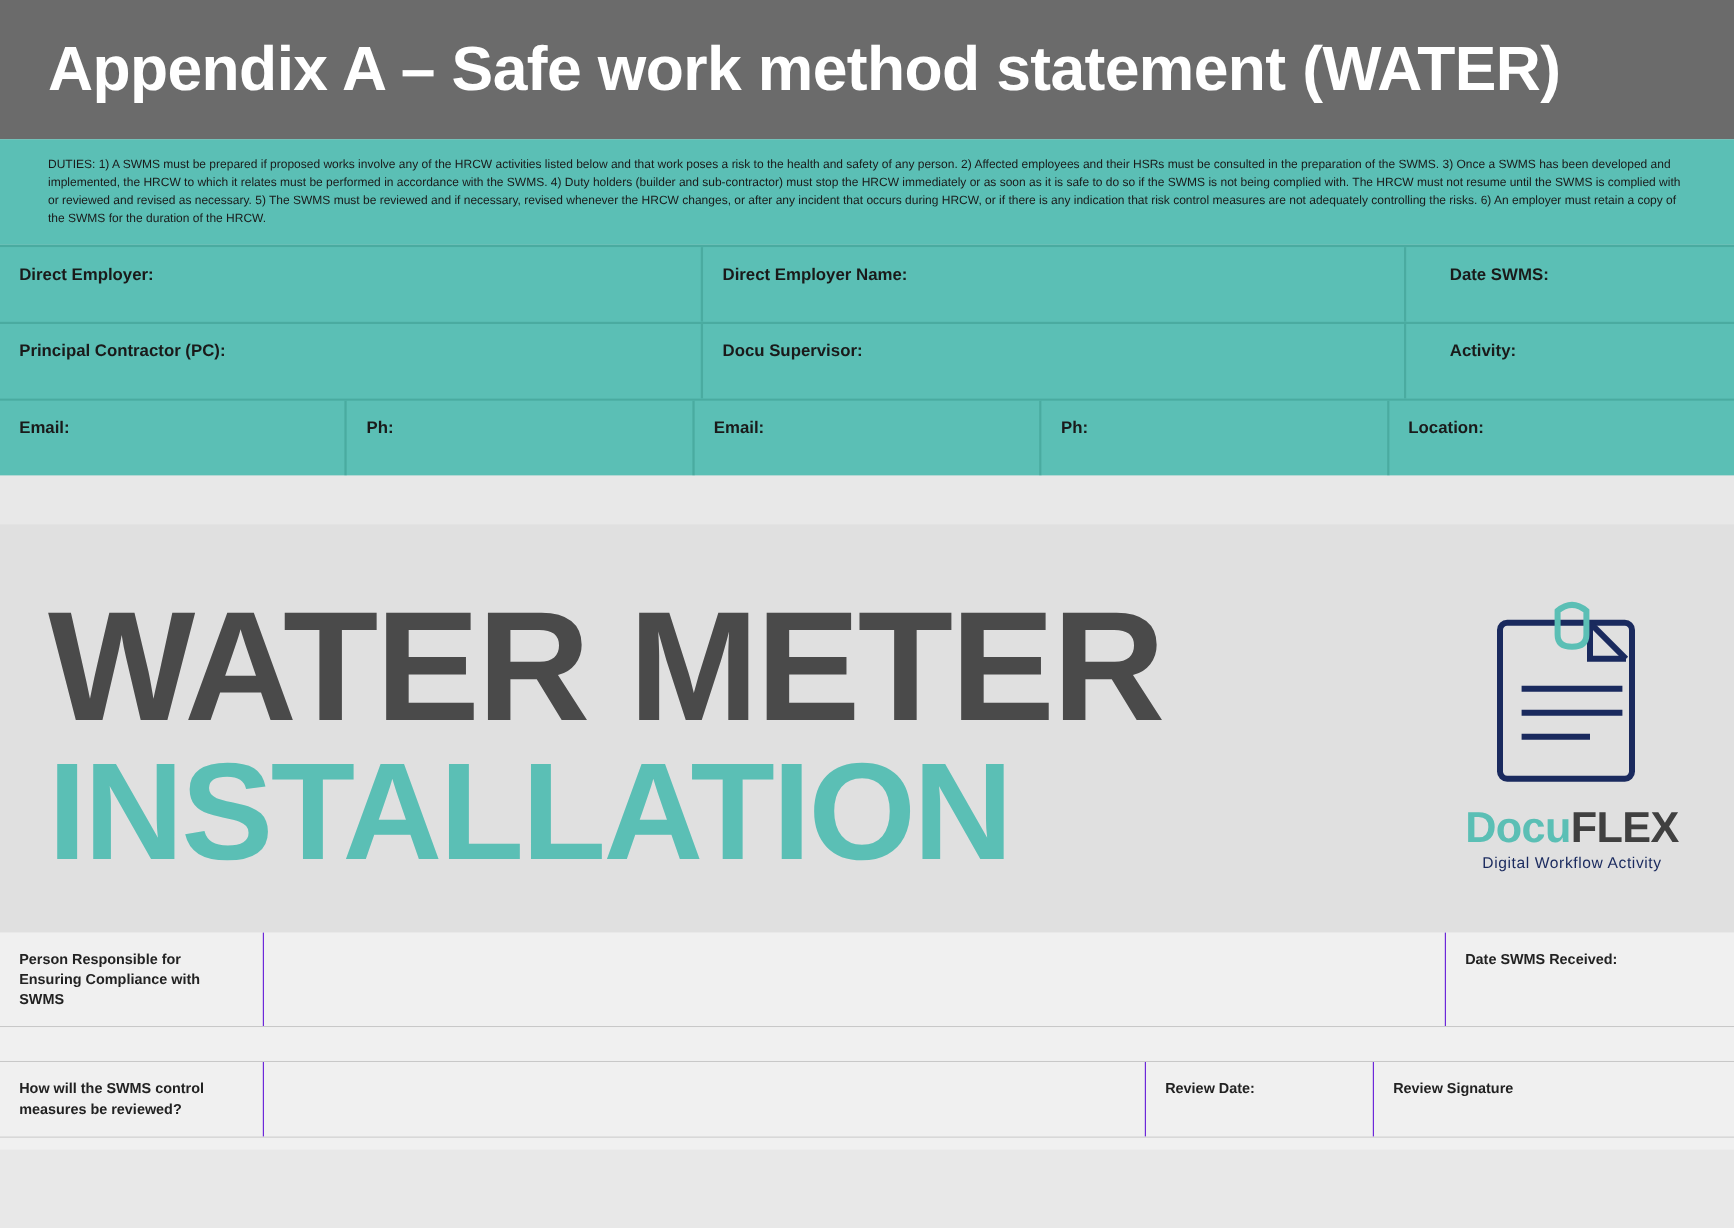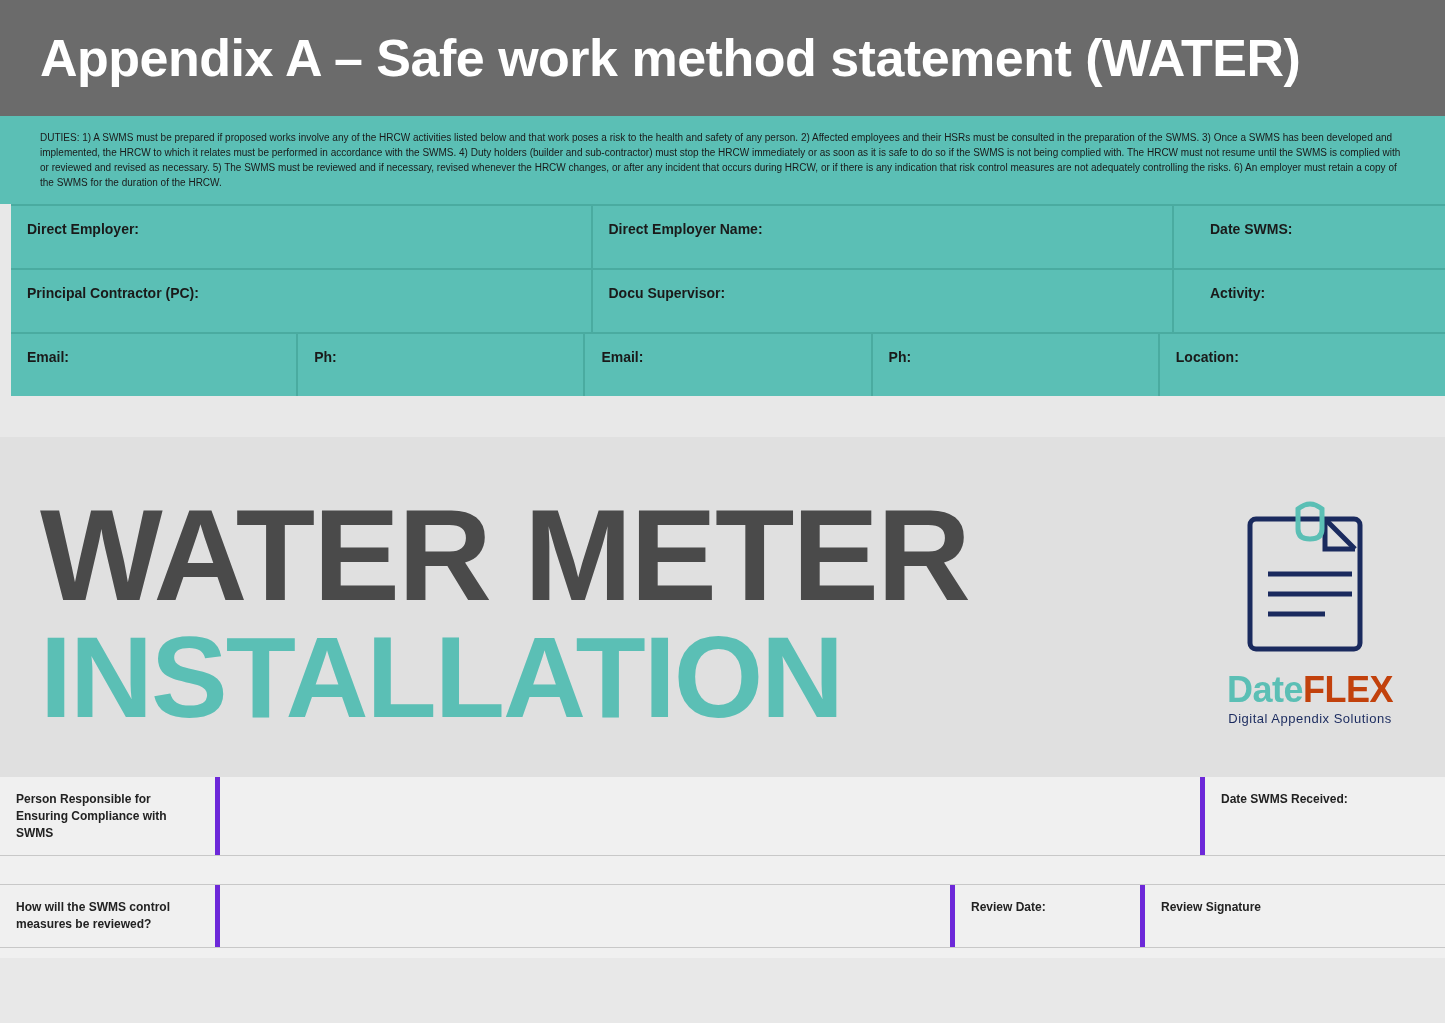--- a/index.html
+++ b/index.html
@@ -31,21 +31,20 @@
     .duties-text {
       font-size: 10px;
       color: #1a1a1a;
       line-height: 1.5;
     }
 
     
     .form-section {
       background: #5bbfb5;
       padding: 0 0 0 0;
-      margin-left: 11px;
     }
 
     .form-row {
       display: flex;
       border-top: 2px solid #4aaba0;
     }
 
     .form-cell {
       flex: 1;
       padding: 14px 16px;
@@ -141,21 +140,21 @@
       padding: 0 0 10px 0;
     }
 
     .compliance-row {
       display: flex;
       border-bottom: 1px solid #c8c8c8;
     }
 
     .compliance-cell {
       padding: 14px 16px;
-      border-right: 5px solid #6d28d9;
+      border-right: 1px solid #6d28d9;
       background: #f0f0f0;
     }
     .compliance-cell:last-child {
       border-right: none;
     }
     .compliance-label {
       font-weight: 700;
       font-size: 12px;
       color: #222;
       line-height: 1.4;
@@ -268,23 +267,23 @@
       <line x1="85" y1="20" x2="115" y2="50" stroke="#1a2a5e" stroke-width="5"></line>
 
       <path d="M58,10 Q70,0 82,10 L82,30 Q82,40 70,40 Q58,40 58,30 Z" fill="none" stroke="#5bbfb5" stroke-width="5"></path>
 
       <line x1="28" y1="75" x2="112" y2="75" stroke="#1a2a5e" stroke-width="5"></line>
       <line x1="28" y1="95" x2="112" y2="95" stroke="#1a2a5e" stroke-width="5"></line>
       <line x1="28" y1="115" x2="85" y2="115" stroke="#1a2a5e" stroke-width="5"></line>
     </svg>
 
     <div class="docuflex-brand">
-      <span>Date</span><span style="color:#c2410c;">FLEX</span>
-    </div>
-    <div class="docuflex-sub">Digital Appendix Solutions</div>
+      <span>Docu</span><span style="color:#404040;">FLEX</span>
+    </div>
+    <div class="docuflex-sub">Digital Workflow Activity</div>
   </div>
 </div>
 
 <div class="compliance-section">
 
   <div class="compliance-row">
     <div class="compliance-cell cell-label-col">
       <div class="compliance-label">Person Responsible for Ensuring Compliance with SWMS</div>
     </div>
     <div class="compliance-cell cell-main-col">

